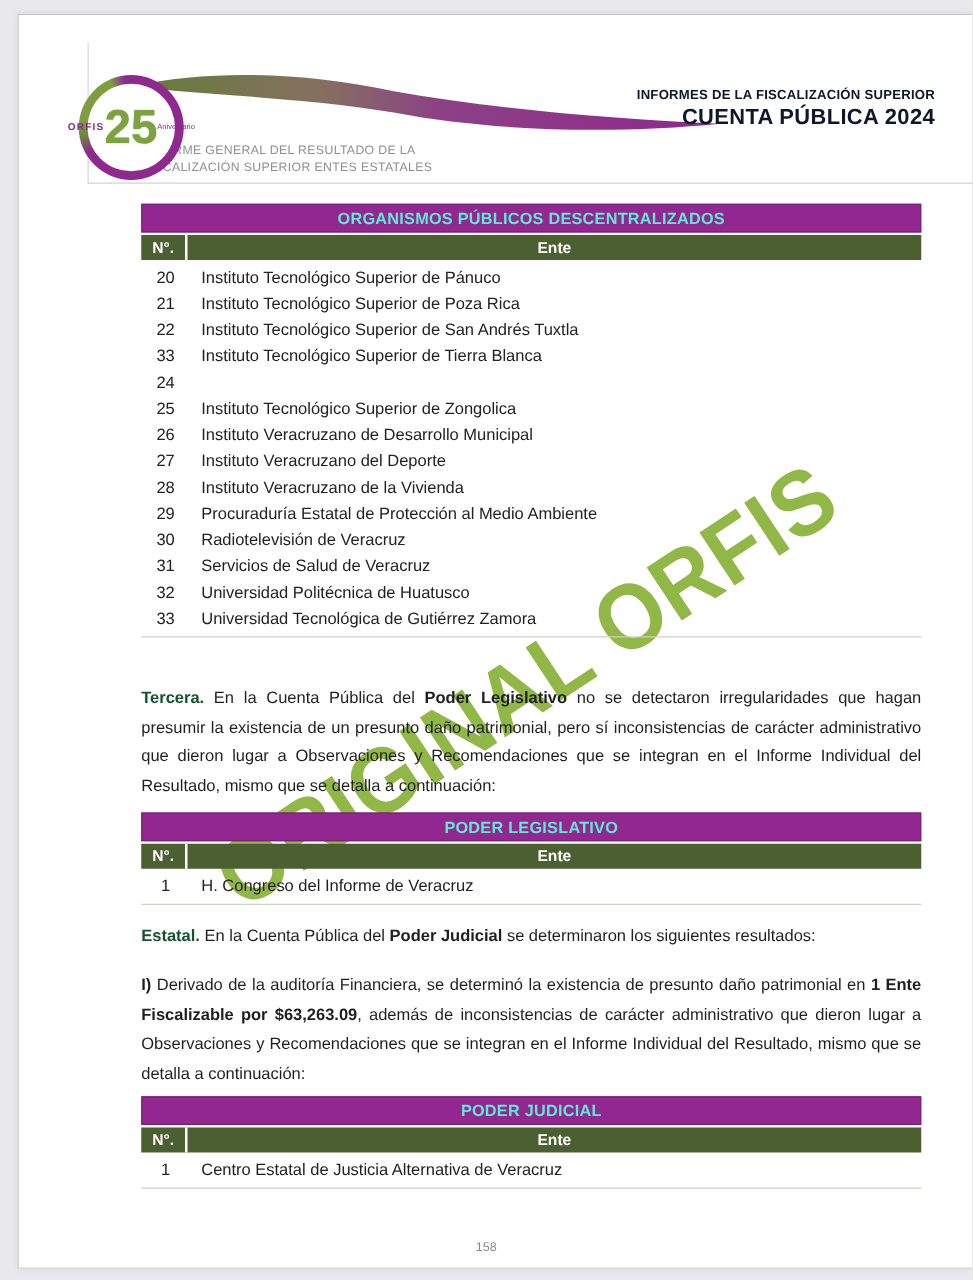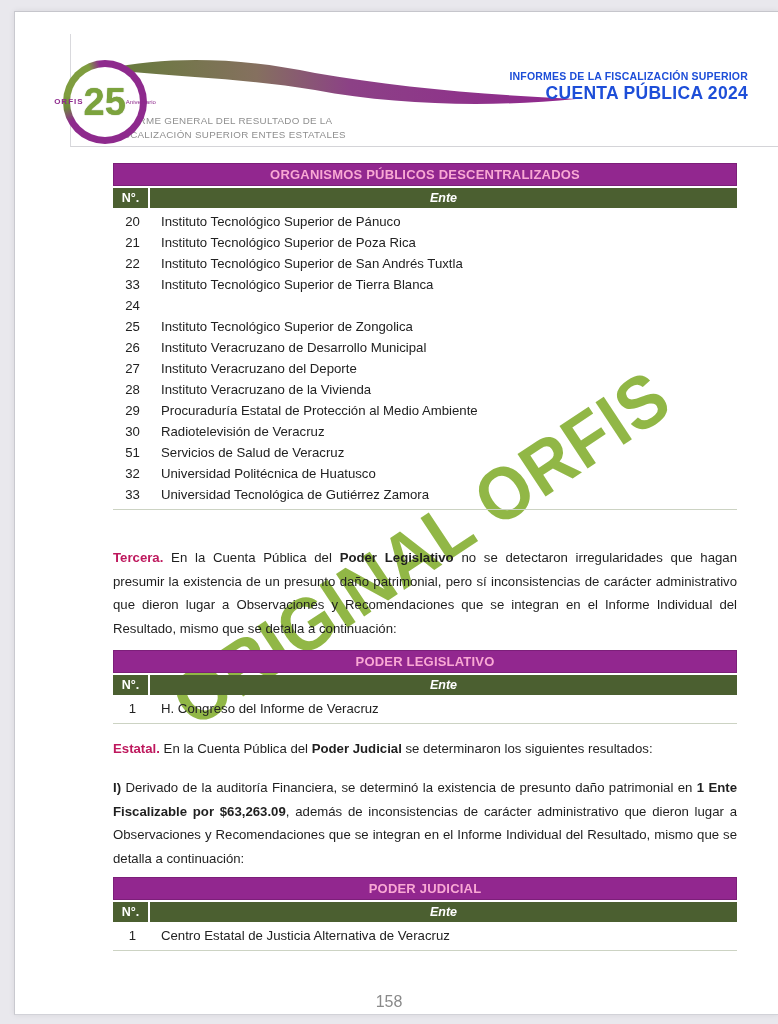--- a/index.html
+++ b/index.html
@@ -39,57 +39,57 @@
     position:absolute; inset:7px; background:#ffffff; border-radius:50%;
     display:flex; flex-direction:row; align-items:center; justify-content:center;
   }
   .logo-top { font-size:8px; font-weight:bold; color:#8e2a8d; letter-spacing:1px; line-height:8px; }
   .logo-number { font-size:38px; font-weight:bold; color:#7ca33d; line-height:34px;
     text-shadow:0 0 1px #5f7f2e; }
   .logo-bottom { font-size:6px; color:#8e2a8d; line-height:7px; }
   .swoosh { position:absolute; left:100px; top:54px; z-index:2; }
   .brand {
     position:absolute; right:30px; top:70px; text-align:right; z-index:2;
-    color:#1d4ed8;
+    color:#0f172a;
   }
   .brand-line1 { font-size:10.5px; font-weight:bold; letter-spacing:0.2px; line-height:13px; }
   .brand-line2 { font-size:17.5px; font-weight:bold; letter-spacing:0.3px; line-height:21px; }
   .subtitle {
     position:absolute; left:114px; top:114px; z-index:2;
     font-size:9.8px; color:#8f8f8f; letter-spacing:0.3px; line-height:14px;
   }
   
   .dtable { position:absolute; left:113px; width:624px; z-index:2; }
   .t-title {
     height:23px; background:#92278f; border:1px solid #7c1f79;
-    color:#f9a8d4; font-weight:bold; font-size:13px; letter-spacing:0.2px;
+    color:#5eead4; font-weight:bold; font-size:13px; letter-spacing:0.2px;
     display:flex; align-items:center; justify-content:center;
   }
   .t-head {
     margin-top:2px; height:20px; background:#4b5f30;
     display:flex; color:#ffffff; font-weight:bold; font-size:12.5px;
   }
   .t-head-num { width:37px; border-right:2px solid #ffffff;
     display:flex; align-items:center; justify-content:center; }
-  .t-head-ente { flex:1; display:flex; align-items:center; justify-content:center;font-style:italic; }
+  .t-head-ente { flex:1; display:flex; align-items:center; justify-content:center; }
   .t-body { padding:3px 0 4px 0; border-bottom:1px solid #ccd3c3; }
   .t-row { display:flex; height:21px; align-items:center; font-size:13.2px; color:#222222; }
   .t-row-num { width:39px; text-align:center; }
   .t-row-ente { padding-left:9px; }
   
   .para {
     position:absolute; left:113px; width:624px; z-index:2;
     font-size:13.2px; line-height:23.5px; color:#1f1f1f; text-align:justify;
   }
-  .run-accent { font-weight:bold; color:#be185d; }
+  .run-accent { font-weight:bold; color:#14532d; }
   .run-bold { font-weight:bold; }
   
   .page-number {
     position:absolute; left:0; top:993px; width:778px; text-align:center;
-    font-size:16px; color:#8a8a8a; z-index:2;
+    font-size:10px; color:#8a8a8a; z-index:2;
   }
 </style>
 </head>
 <body>
 
 <div class="screen">
   <div class="page"></div>
 
   <div class="watermark" style="color: rgb(140, 180, 61);">ORIGINAL ORFIS</div>
 
@@ -170,21 +170,21 @@
         </div>
         <div class="t-row">
           <div class="t-row-num">29</div>
           <div class="t-row-ente">Procuraduría Estatal de Protección al Medio Ambiente</div>
         </div>
         <div class="t-row">
           <div class="t-row-num">30</div>
           <div class="t-row-ente">Radiotelevisión de Veracruz</div>
         </div>
         <div class="t-row">
-          <div class="t-row-num">51</div>
+          <div class="t-row-num">31</div>
           <div class="t-row-ente">Servicios de Salud de Veracruz</div>
         </div>
         <div class="t-row">
           <div class="t-row-num">32</div>
           <div class="t-row-ente">Universidad Politécnica de Huatusco</div>
         </div>
         <div class="t-row">
           <div class="t-row-num">33</div>
           <div class="t-row-ente">Universidad Tecnológica de Gutiérrez Zamora</div>
         </div>

